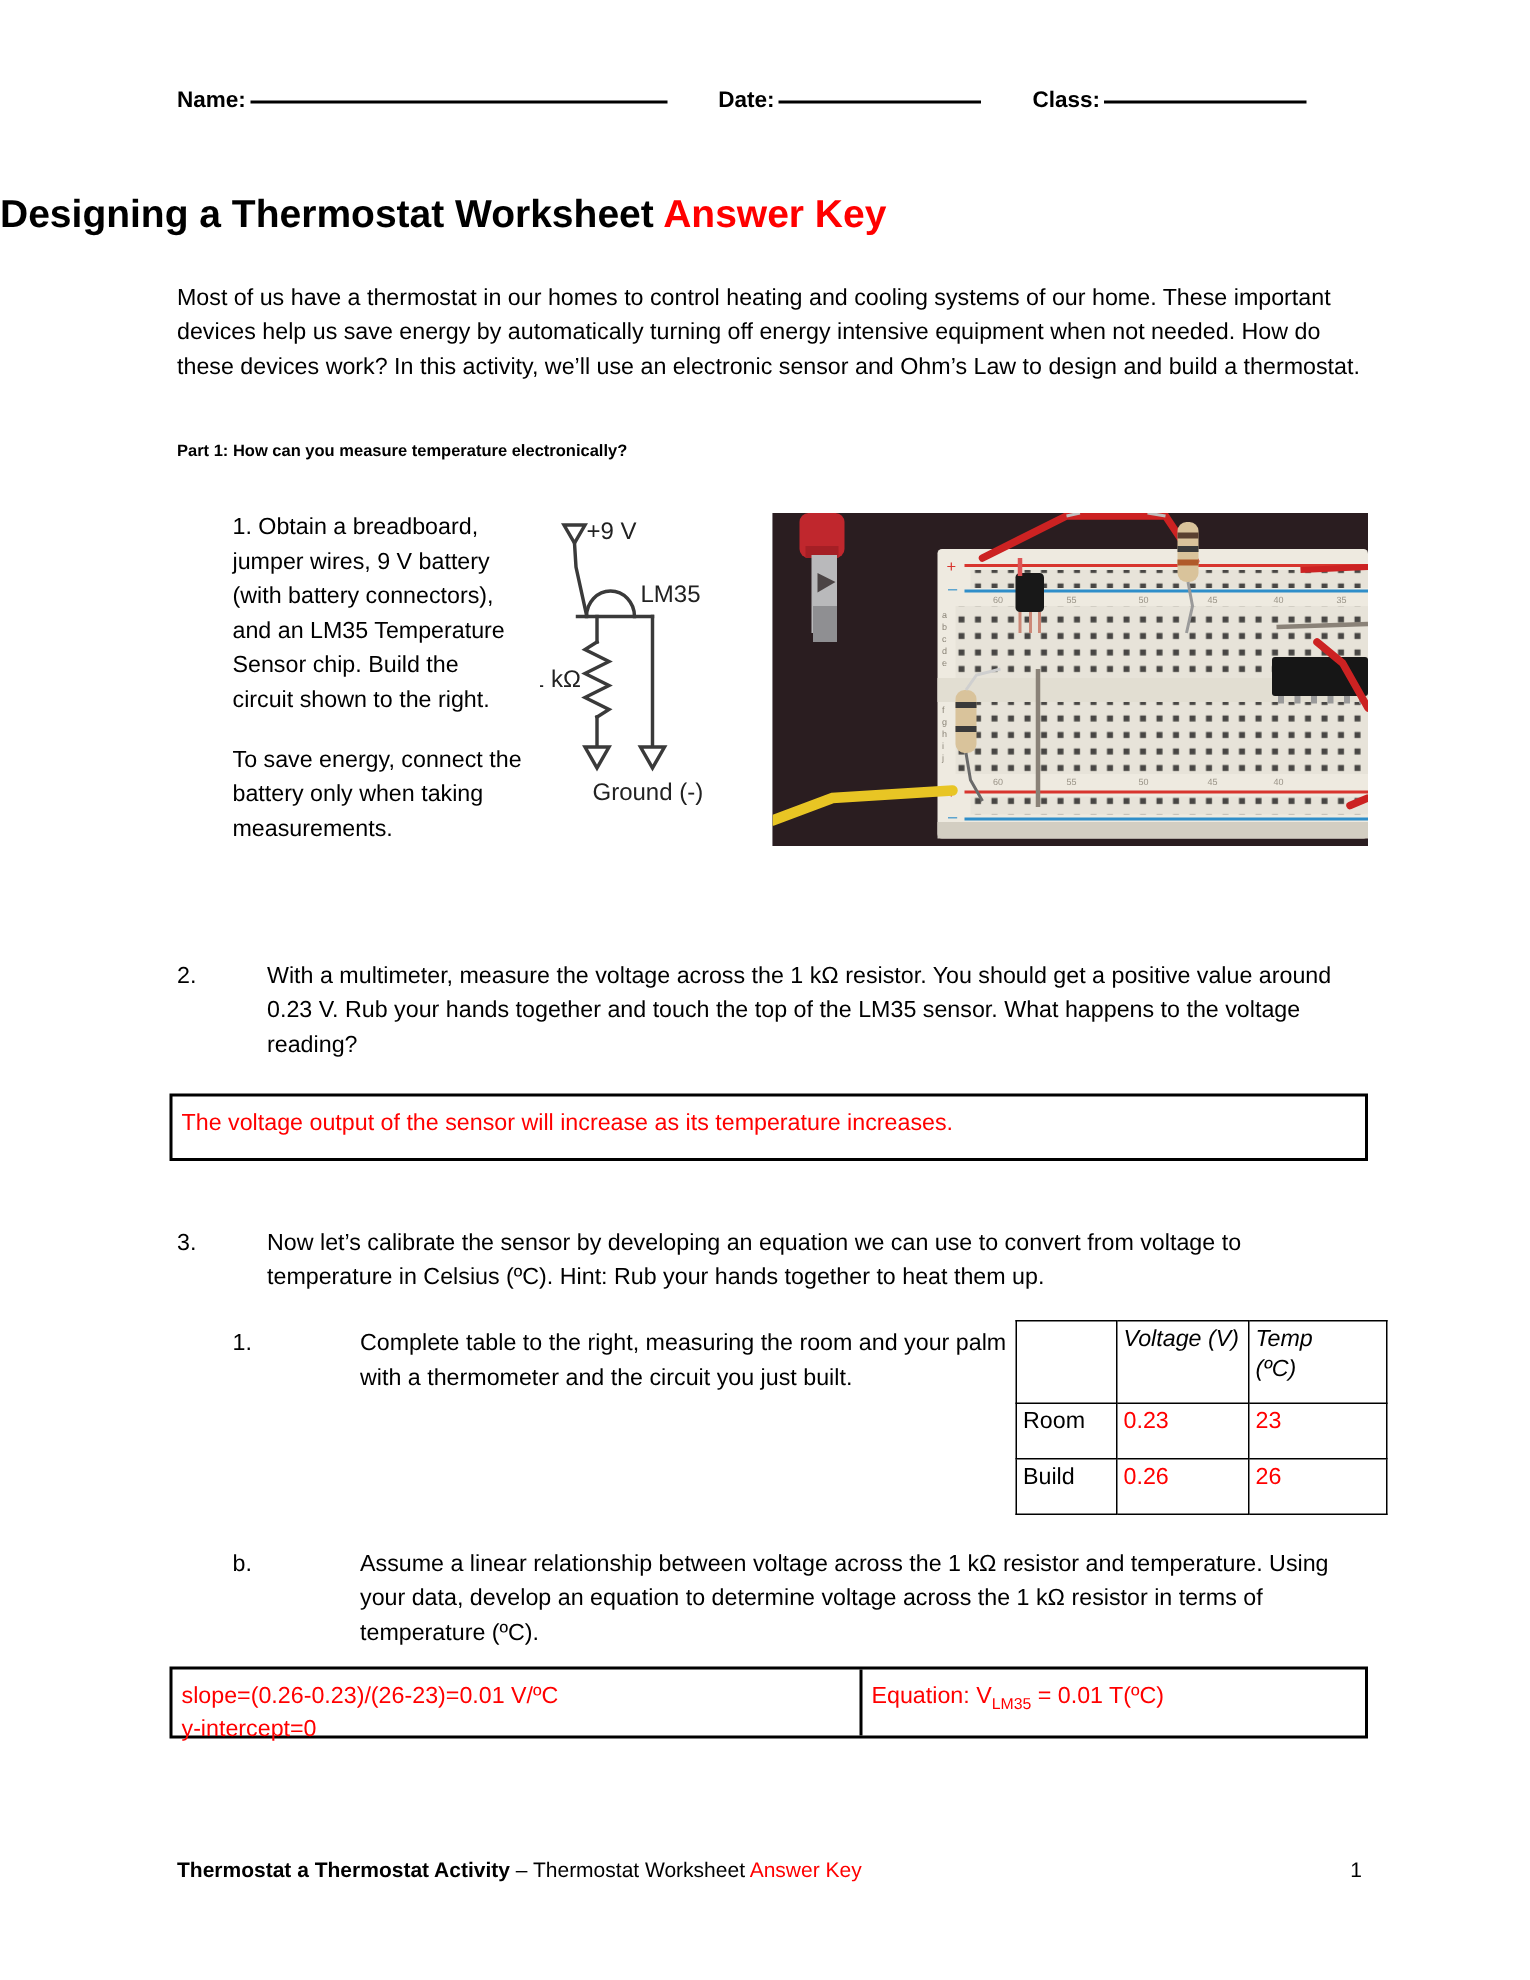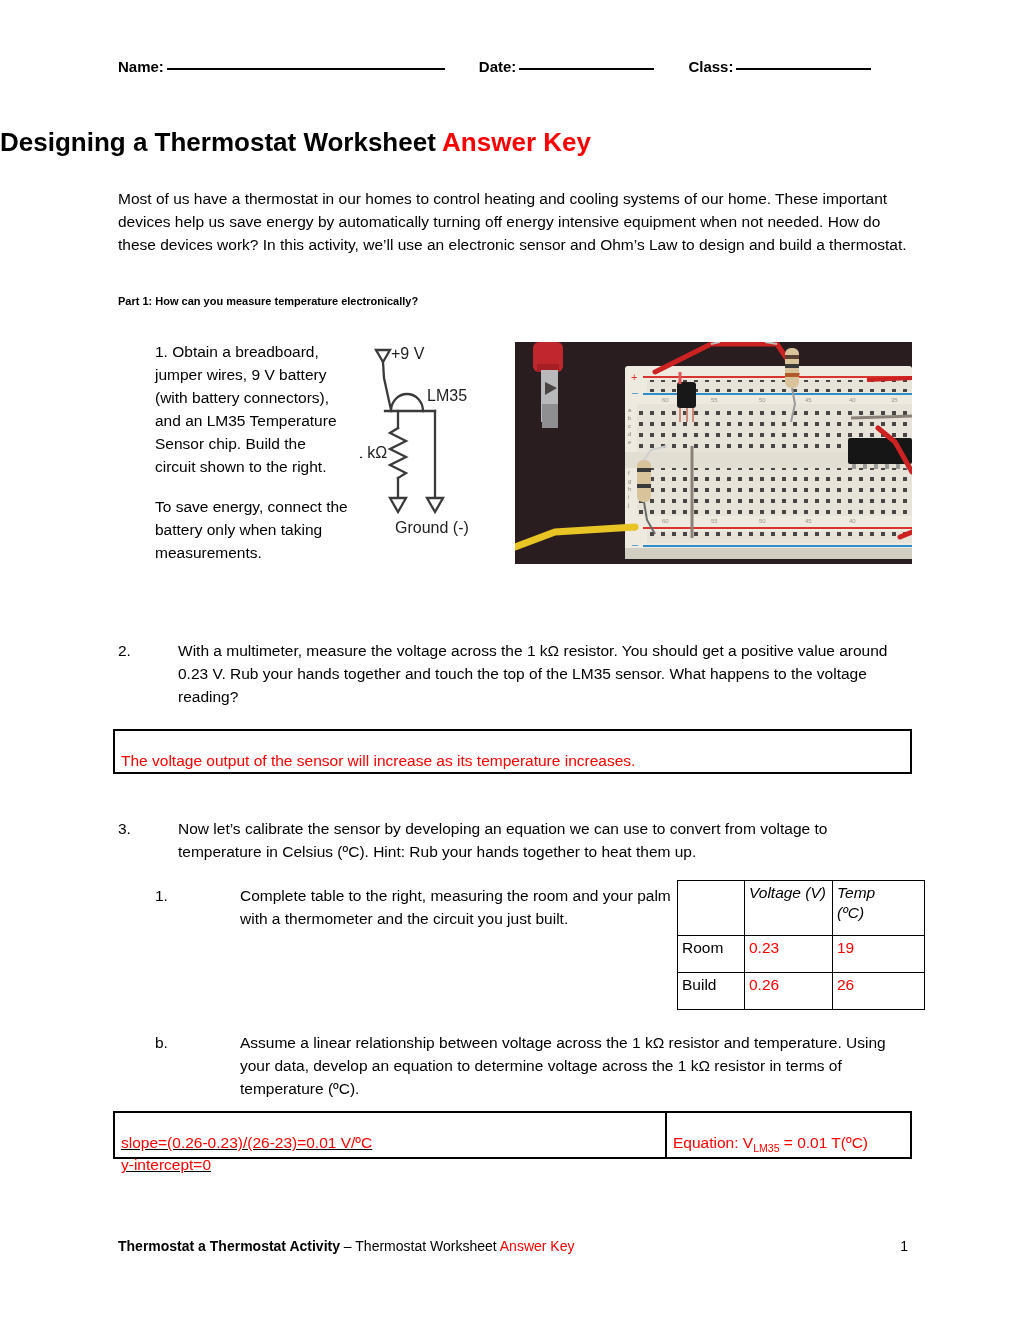--- a/index.html
+++ b/index.html
@@ -138,30 +138,29 @@
   .ansbox {
     position: absolute;
     border: 2.5px solid #000000;
     box-sizing: border-box;
     background: #ffffff;
   }
   .ansbox .atxt {
     color: #FF0000;
     font-size: 15.5px;
     line-height: 1.45;
-    padding: 19px 6px 0 6px;
+    padding: 7px 6px 0 6px;
   }
   .ans1 { left: 113px; top: 729px; width: 799px; height: 45px; }
 
   .ans2 { left: 113px; top: 1111px; width: 799px; height: 48px; display:flex; }
   .ans2-left {
-    width: 552px;
+    width: 460px;
     border-right: 2.5px solid #000;
     box-sizing: border-box;
-    text-decoration: underline;
   }
   .ans2-right { flex: 1; box-sizing: border-box; }
 
   
   .dtable {
     position: absolute;
     left: 677px;
     top: 880px;
     border-collapse: collapse;
     font-size: 15.5px;
@@ -397,21 +396,21 @@
         <td class="c0 hdr-cell"></td>
         <td class="c1 hdr-cell">Voltage (V)</td>
         <td class="c2 hdr-cell">
           <span>Temp</span><br>
           <span>(ºC)</span>
         </td>
       </tr>
       <tr>
         <td class="c0 body-cell">Room</td>
         <td class="c1 body-cell val">0.23</td>
-        <td class="c2 body-cell val">19</td>
+        <td class="c2 body-cell val">23</td>
       </tr>
       <tr>
         <td class="c0 body-cell">Build</td>
         <td class="c1 body-cell val">0.26</td>
         <td class="c2 body-cell val">26</td>
       </tr>
     </tbody>
   </table>
 
   <div class="q-row q3b">

